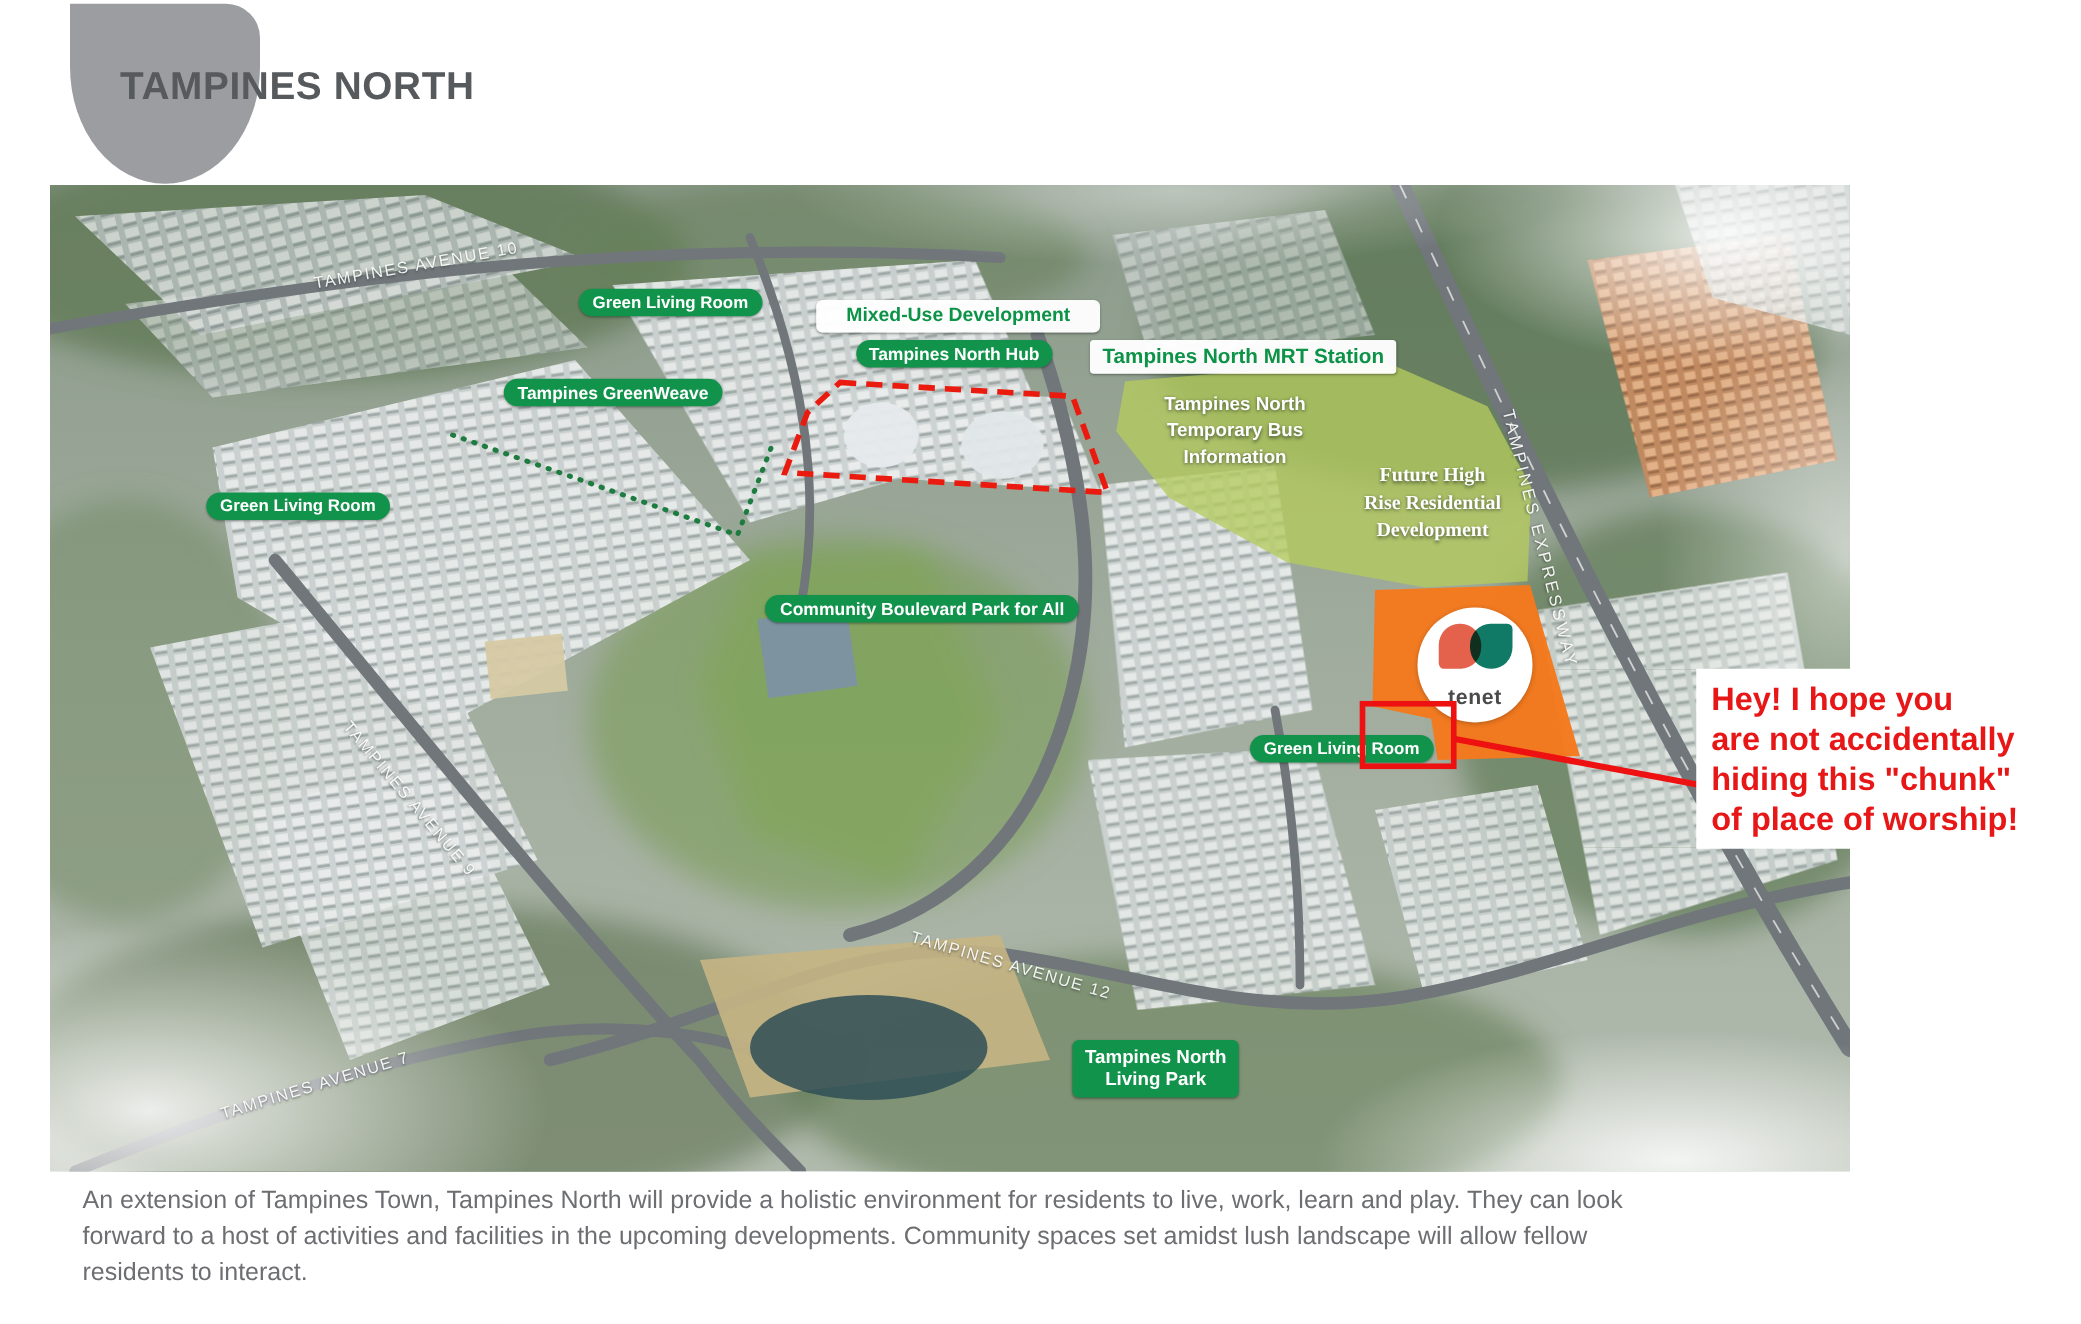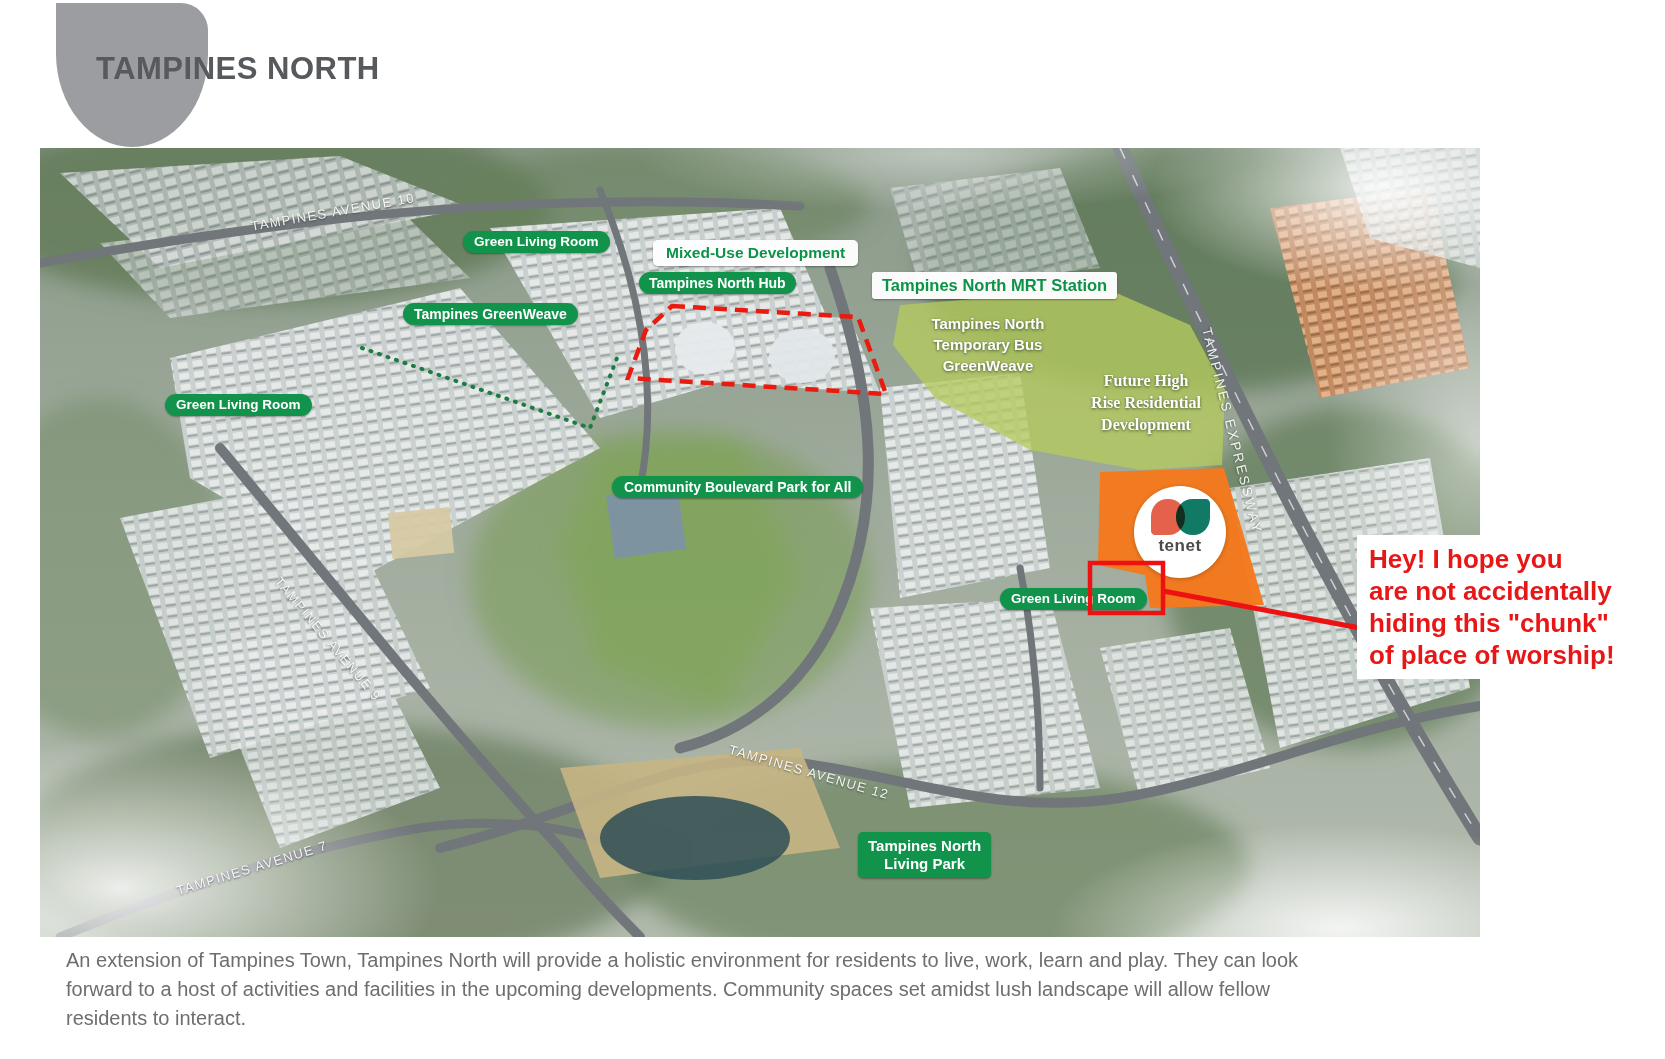--- a/index.html
+++ b/index.html
@@ -30,21 +30,21 @@
   .roadlabel{position:absolute;z-index:10;color:rgba(255,255,255,.92);font-size:13px;
              letter-spacing:1.5px;white-space:nowrap;text-shadow:0 1px 2px rgba(35,45,35,.6);}
 
   
   .tenet-circle{position:absolute;left:1094px;top:338px;width:92px;height:92px;background:#fff;
                 border-radius:50%;z-index:18;box-shadow:0 1px 4px rgba(0,0,0,.25);}
   .petals{display:flex;justify-content:center;margin-top:13px;}
   .petal{width:34px;height:36px;}
   .p-left{background:#e4624b;border-radius:48% 48% 48% 12%;}
   .p-right{background:#117a66;border-radius:48% 12% 48% 48%;margin-left:-9px;mix-blend-mode:multiply;}
-  .tenet-word{text-align:center;font-size:17px;font-weight:bold;color:#4b4b4b;margin-top:1px;letter-spacing:.5px;}
+  .tenet-word{text-align:center;font-size:17px;font-weight:bold;color:#4b4b4b;margin-top:13px;letter-spacing:.5px;}
 
   
   .annotation{position:absolute;left:1357px;top:535px;width:303px;z-index:40;background:#fff;
               padding:8px 0 8px 12px;color:#e81717;font-weight:bold;font-size:26px;line-height:32px;}
 
   
   .caption{position:absolute;left:66px;top:946px;width:1270px;font-size:20px;line-height:29px;color:#6d6e71;}
   .fineprint{position:absolute;left:95px;top:1029px;font-size:15.5px;color:#aeb0b3;}
 </style>
 </head>
@@ -147,32 +147,32 @@
       <ellipse cx="900" cy="5" rx="310" ry="60" fill="url(#fogG)" opacity=".5"></ellipse>
     </svg>
 
     <div class="roadlabel" style="left:293px;top:64px;transform:translate(-50%,-50%) rotate(-10deg);">TAMPINES AVENUE 10</div>
     <div class="roadlabel" style="left:288px;top:491px;transform:translate(-50%,-50%) rotate(50deg);">TAMPINES AVENUE 9</div>
     <div class="roadlabel" style="left:212px;top:720px;transform:translate(-50%,-50%) rotate(-17deg);">TAMPINES AVENUE 7</div>
     <div class="roadlabel" style="left:769px;top:624px;transform:translate(-50%,-50%) rotate(16deg);">TAMPINES AVENUE 12</div>
     <div class="roadlabel" style="left:1192px;top:283px;transform:translate(-50%,-50%) rotate(76deg);font-size:13.5px;letter-spacing:2.5px;">TAMPINES EXPRESSWAY</div>
 
     <div class="pill" style="left:423px;top:83px;">Green Living Room</div>
-    <div class="pill whitepill sqr" style="left:613px;top:92px;font-size:15.5px;padding:5px 13px;border-radius:5px;">Mixed-Use Development</div>
-    <div class="pill" style="left:599px;top:124px;font-size:14px;padding:4px 10px;">Tampines North Hub</div>
+    <div class="pill whitepill sqr" style="left:613px;top:92px;font-size:15.5px;padding:5px 24px;border-radius:5px;">Mixed-Use Development</div>
+    <div class="pill" style="left:645px;top:124px;font-size:14px;padding:4px 10px;">Tampines North Hub</div>
     <div class="pill whitepill" style="left:832px;top:124px;font-size:16.5px;padding:5px 10px;border-radius:3px;">Tampines North MRT Station</div>
     <div class="pill" style="left:318px;top:155px;font-size:14px;margin-left:45px;">Tampines GreenWeave</div>
     <div class="pill" style="left:125px;top:246px;">Green Living Room</div>
     <div class="pill" style="left:572px;top:328px;font-size:14px;padding:4px 12px;">Community Boulevard Park for All</div>
     <div class="pill" style="left:960px;top:440px;">Green Living Room</div>
 
     <div class="maptext" style="left:863px;top:165px;width:170px;font-size:15px;line-height:21px;">
       <div>Tampines North</div>
       <div>Temporary Bus</div>
-      <div>GreenWeave</div>
+      <div>Information</div>
     </div>
     <div class="maptext" style="left:1021px;top:222px;width:170px;font-size:16px;line-height:22px;font-family:Liberation Serif, serif;">
       <div>Future High</div>
       <div>Rise Residential</div>
       <div>Development</div>
     </div>
     <div class="quarry" style="left:818px;top:684px;">
       <div>Tampines North</div>
       <div>Living Park</div>
     </div>

